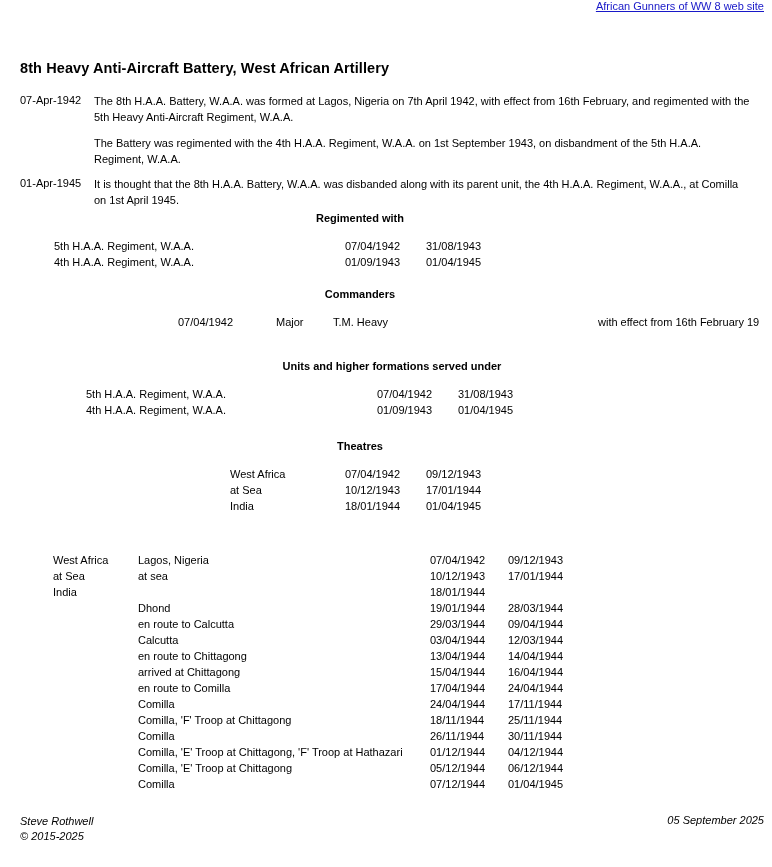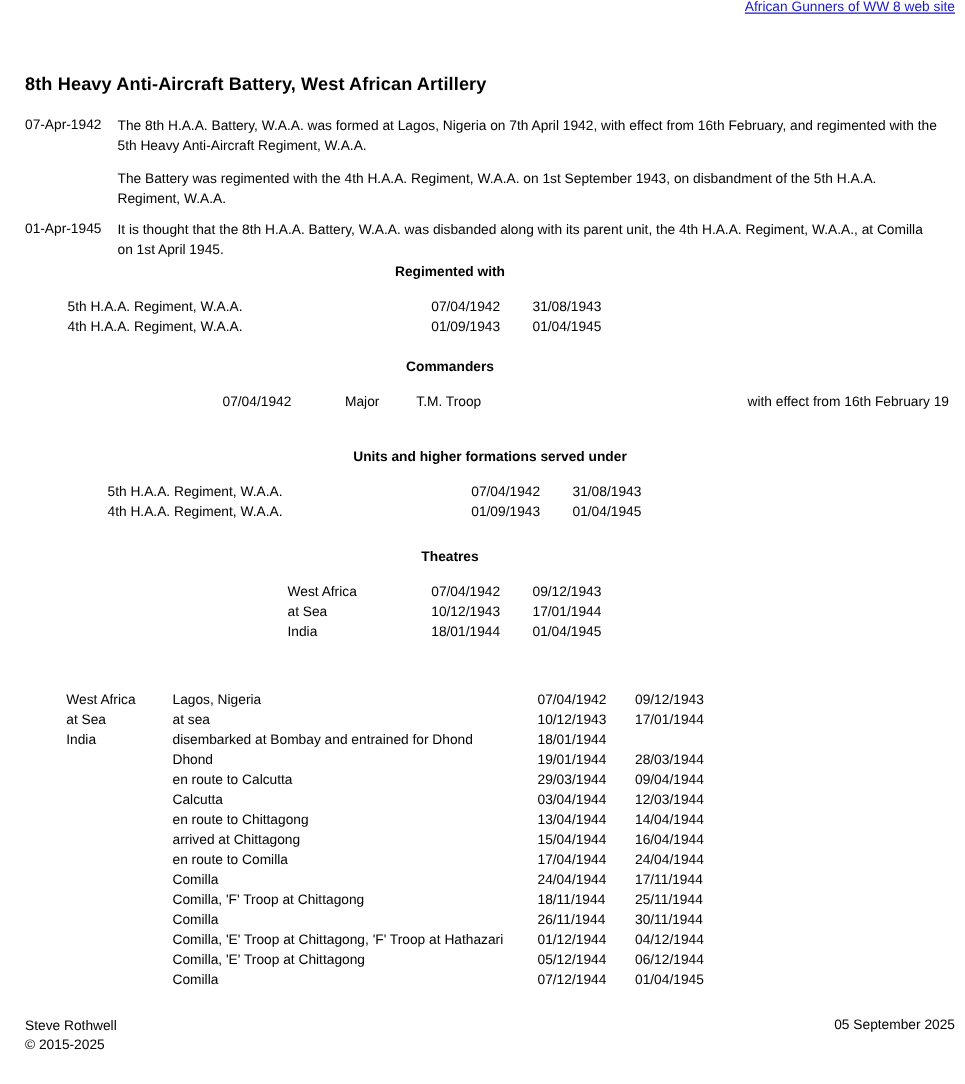--- a/index.html
+++ b/index.html
@@ -124,20 +124,21 @@
   .c-loc-to      { left: 508px; }
 
   
   .footer {
     position: absolute;
     left: 0;
     top: 814px;
     width: 772px;
     height: 40px;
     font-size: 11px;
+    font-style: italic;
   }
   .footer-left  { position: absolute; left: 20px; top: 0; line-height: 15px; }
   .footer-right { position: absolute; right: 8px; top: 0; }
 </style>
 </head>
 <body>
 
 <div class="topbar">
   <a class="site-link" href="#">African Gunners of WW 8 web site</a>
 </div>
@@ -177,21 +178,21 @@
         </div>
       </div>
   </div>
 
   <div class="section" style="top:288px;">
     <div class="section-heading">Commanders</div>
     <div class="rows">
         <div class="row">
           <span class="cell c-cmd-date">07/04/1942</span>
           <span class="cell c-cmd-rank">Major</span>
-          <span class="cell c-cmd-name">T.M. Troop</span>
+          <span class="cell c-cmd-name">T.M. Heavy</span>
           <span class="cell c-cmd-note">with effect from 16th February 19</span>
         </div>
       </div>
   </div>
 
   <div class="section" style="top:360px;margin-left:32px;">
     <div class="section-heading">Units and higher formations served under</div>
     <div class="rows">
         <div class="row">
           <span class="cell c-unit">5th H.A.A. Regiment, W.A.A.</span>
@@ -236,21 +237,20 @@
           <span class="cell c-loc-to">09/12/1943</span>
         </div>
         <div class="row">
           <span class="cell c-loc-theatre">at Sea</span>
           <span class="cell c-loc-place">at sea</span>
           <span class="cell c-loc-from">10/12/1943</span>
           <span class="cell c-loc-to">17/01/1944</span>
         </div>
         <div class="row">
           <span class="cell c-loc-theatre">India</span>
-          <span class="cell c-loc-place">disembarked at Bombay and entrained for Dhond</span>
           <span class="cell c-loc-from">18/01/1944</span>
           <span class="cell c-loc-to"></span>
         </div>
         <div class="row">
           <span class="cell c-loc-theatre"></span>
           <span class="cell c-loc-place">Dhond</span>
           <span class="cell c-loc-from">19/01/1944</span>
           <span class="cell c-loc-to">28/03/1944</span>
         </div>
         <div class="row">

